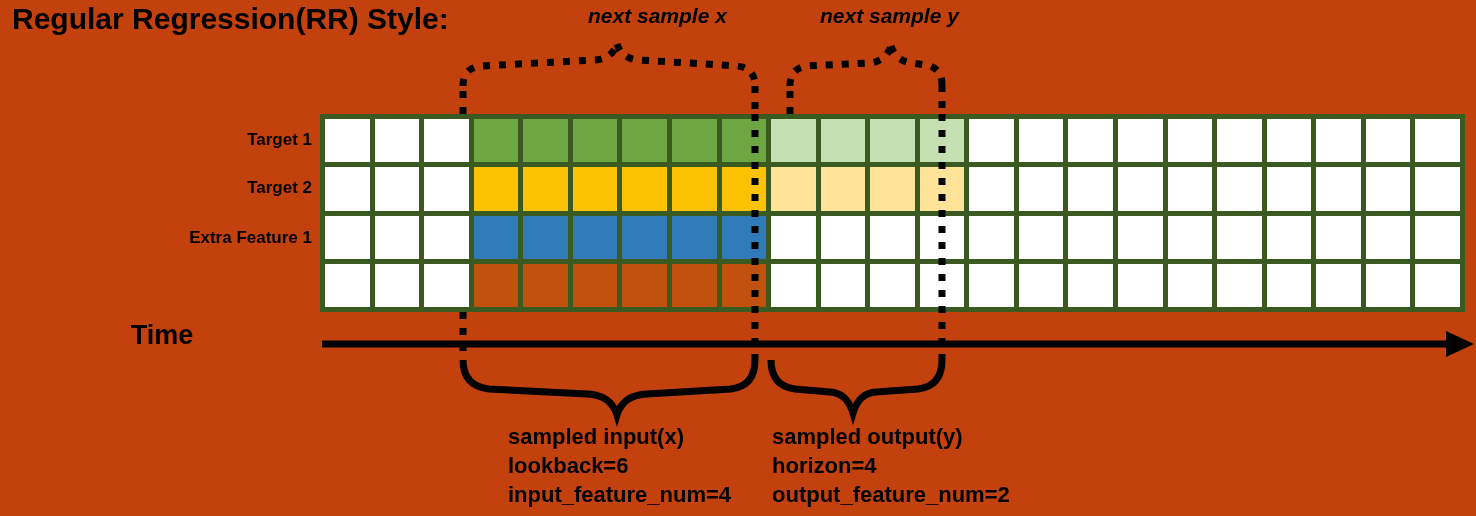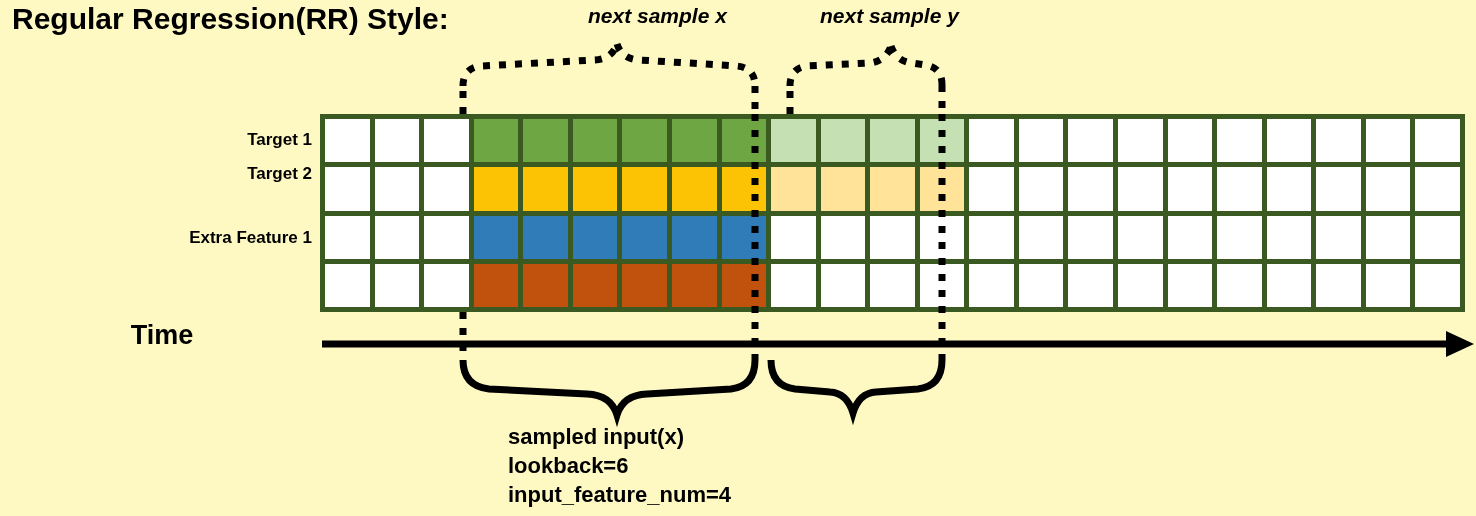--- a/index.html
+++ b/index.html
@@ -9,21 +9,21 @@
   }
   body {
     font-family: "Liberation Sans", sans-serif;
     -webkit-font-smoothing: antialiased;
   }
   #stage {
     position: relative;
     width: 1476px;
     height: 516px;
     overflow: hidden;
-    background: #fef9c3;
+    background: #c2410c;
   }
 
   
   #title {
     position: absolute;
     left: 12px;
     top: 2px;
     font-size: 30px;
     font-weight: 700;
     color: #000000;
@@ -128,21 +128,21 @@
 <body>
 
 <div id="stage">
 
   <div id="title">Regular Regression(RR) Style:</div>
 
   <div class="top-annot" id="annot-y">next sample y</div>
   <div class="top-annot" id="annot-x">next sample x</div>
 
   <div class="row-label" style="top:116px">Target 1</div>
-  <div class="row-label" style="top:150px">Target 2</div>
+  <div class="row-label" style="top:164px">Target 2</div>
   <div class="row-label" style="top:214px">Extra Feature 1</div>
 
   <div id="grid">
       <div class="cell "></div>
       <div class="cell "></div>
       <div class="cell "></div>
       <div class="cell green"></div>
       <div class="cell green"></div>
       <div class="cell green"></div>
       <div class="cell green"></div>
@@ -267,14 +267,17 @@
 
     <g fill="none" stroke="#000" stroke-width="7" stroke-linecap="butt">
       <path d="M771,360 Q771,386 795,389 L830,392 Q847,393 853,413
                Q859,393 876,392 L918,389 Q942,386 942,360"></path>
     </g>
   </svg>
 
   <div class="caption" id="caption-input">sampled input(x)
 lookback=6
 input_feature_num=4</div>
+  <div class="caption" id="caption-output">sampled output(y)
+horizon=4
+output_feature_num=2</div>
 
 </div>
 
 </body></html>

